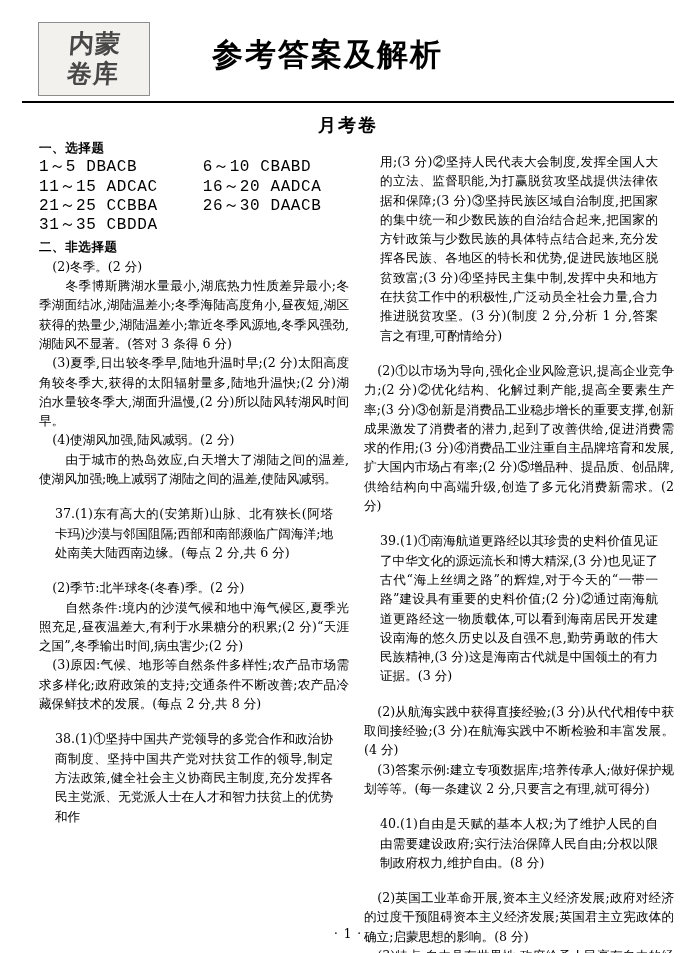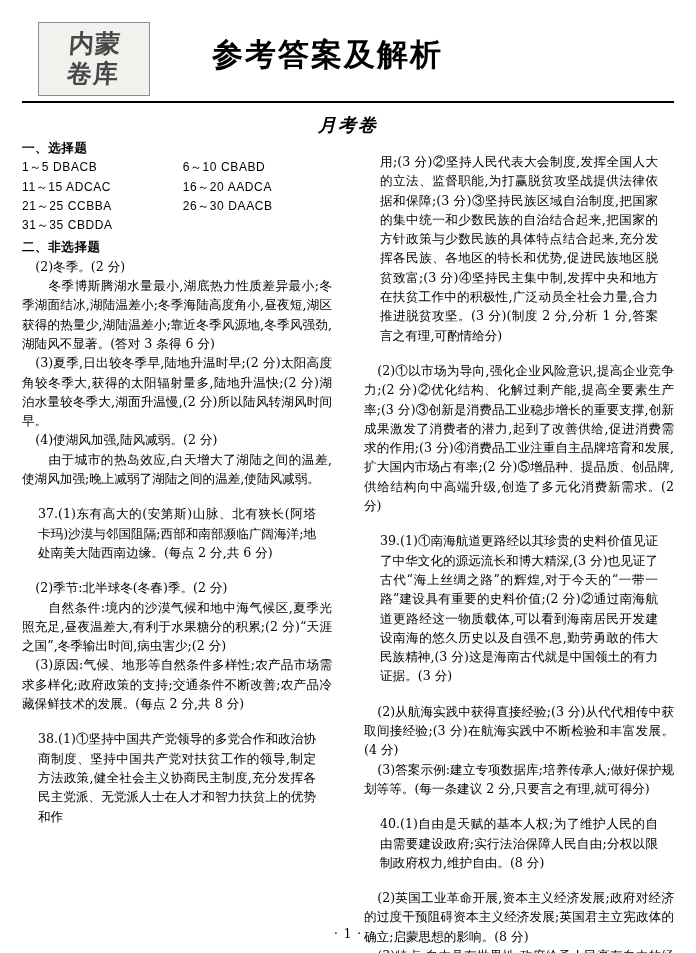--- a/index.html
+++ b/index.html
@@ -74,63 +74,62 @@
   .paper-name {
     position: absolute;
     left: 0;
     top: 97px;
     width: 652px;
     text-align: center;
     font-family: "DejaVu Serif", "Liberation Serif", serif;
     font-size: 18px;
     font-weight: bold;
     letter-spacing: 2px;
-    font-style: italic;
   }
   
   .columns {
     position: absolute;
     left: 22px;
     top: 136px;
     width: 652px;
     height: 790px;
   }
   .col {
     position: absolute;
     top: 0;
     width: 310px;
     font-family: "DejaVu Serif", "Liberation Serif", serif;
     font-size: 12.6px;
     line-height: 19.3px;
     color: #000;
     text-align: justify;
   }
-  .col.left { left: 0; }
+  .col.left { left: 17px; }
   .col.right { left: 342px; }
   .divider {
     position: absolute;
     left: 326px;
     top: 0;
     width: 1px;
     height: 790px;
     background: #ffffff;
   }
   .sec-head {
     font-weight: bold;
     letter-spacing: 0.5px;
     margin-top: 2px;
   }
   .mc-table {
     width: 100%;
     border-collapse: collapse;
     margin: 1px 0 2px 0;
   }
   .mc-table td {
-    font-family: Liberation Sans, sans-serif;
-    font-size: 12px;
+    font-family: Liberation Mono, monospace;
+    font-size: 16px;
     line-height: 19.3px;
     padding: 0;
     white-space: nowrap;
     letter-spacing: 0.6px;
   }
   .mc-table td.b { padding-left: 22px; }
   p.para {
     margin: 16px;
     text-indent: 0;
   }

